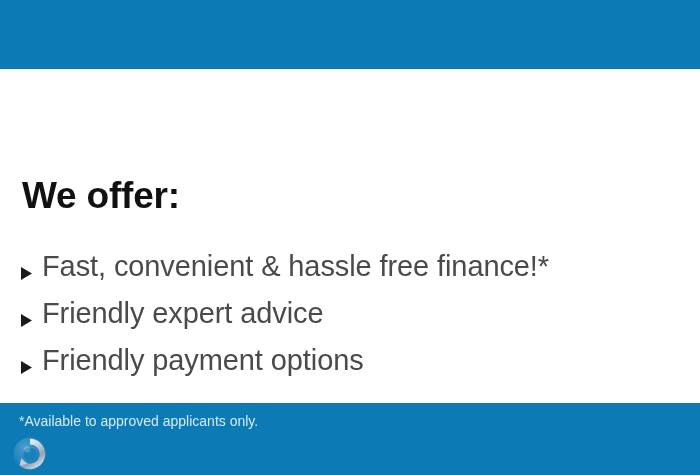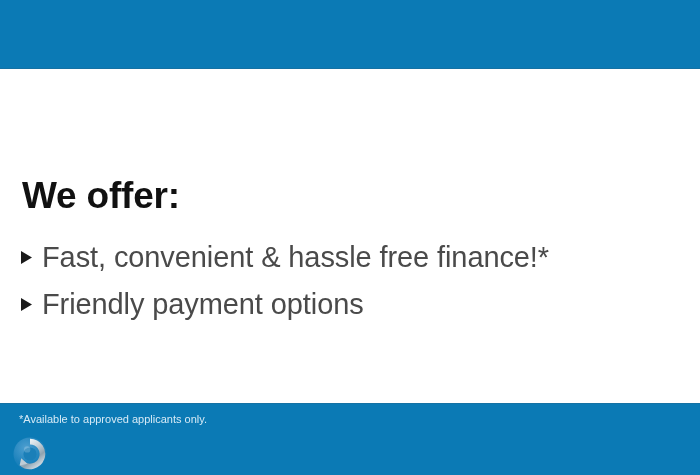--- a/index.html
+++ b/index.html
@@ -71,21 +71,21 @@
     left: 20px;
     top: 165px;
     margin: 0;
     padding: 0;
     list-style: none;
     width: 640px;
   }
 
   .bullet-item {
     display: flex;
-    align-items: center;
+    align-items: flex-end;
     height: 47px;
     white-space: nowrap;
   }
 
   .bullet-marker {
     flex: 0 0 auto;
     width: 22px;
     display: flex;
     align-items: center;
     justify-content: flex-start;
@@ -117,21 +117,21 @@
     width: 700px;
     height: 1px;
     background: #1c6d99;
     opacity: 0.6;
   }
 
   .footnote {
     position: absolute;
     left: 19px;
     top: 414px;
-    font-size: 11px;
+    font-size: 14px;
     font-weight: 400;
     color: #d6eaf6;
     line-height: 1;
     white-space: nowrap;
   }
 
   .brand-logo {
     position: absolute;
     left: 13px;
     top: 437px;
@@ -156,20 +156,28 @@
 
       <li class="bullet-item">
         <span class="bullet-marker">
           <svg width="13" height="15" viewBox="0 0 13 15" aria-hidden="true">
             <polygon points="1,1 12,7.5 1,14" fill="#1a1a1a"></polygon>
           </svg>
         </span>
         <span class="bullet-text">Fast, convenient &amp; hassle free finance!*</span>
       </li>
 
+      <li class="bullet-item">
+        <span class="bullet-marker">
+          <svg width="13" height="15" viewBox="0 0 13 15" aria-hidden="true">
+            <polygon points="1,1 12,7.5 1,14" fill="#1a1a1a"></polygon>
+          </svg>
+        </span>
+        <span class="bullet-text">Friendly expert advice</span>
+      </li>
 
       <li class="bullet-item">
         <span class="bullet-marker">
           <svg width="13" height="15" viewBox="0 0 13 15" aria-hidden="true">
             <polygon points="1,1 12,7.5 1,14" fill="#1a1a1a"></polygon>
           </svg>
         </span>
         <span class="bullet-text">Friendly payment options</span>
       </li>
 

